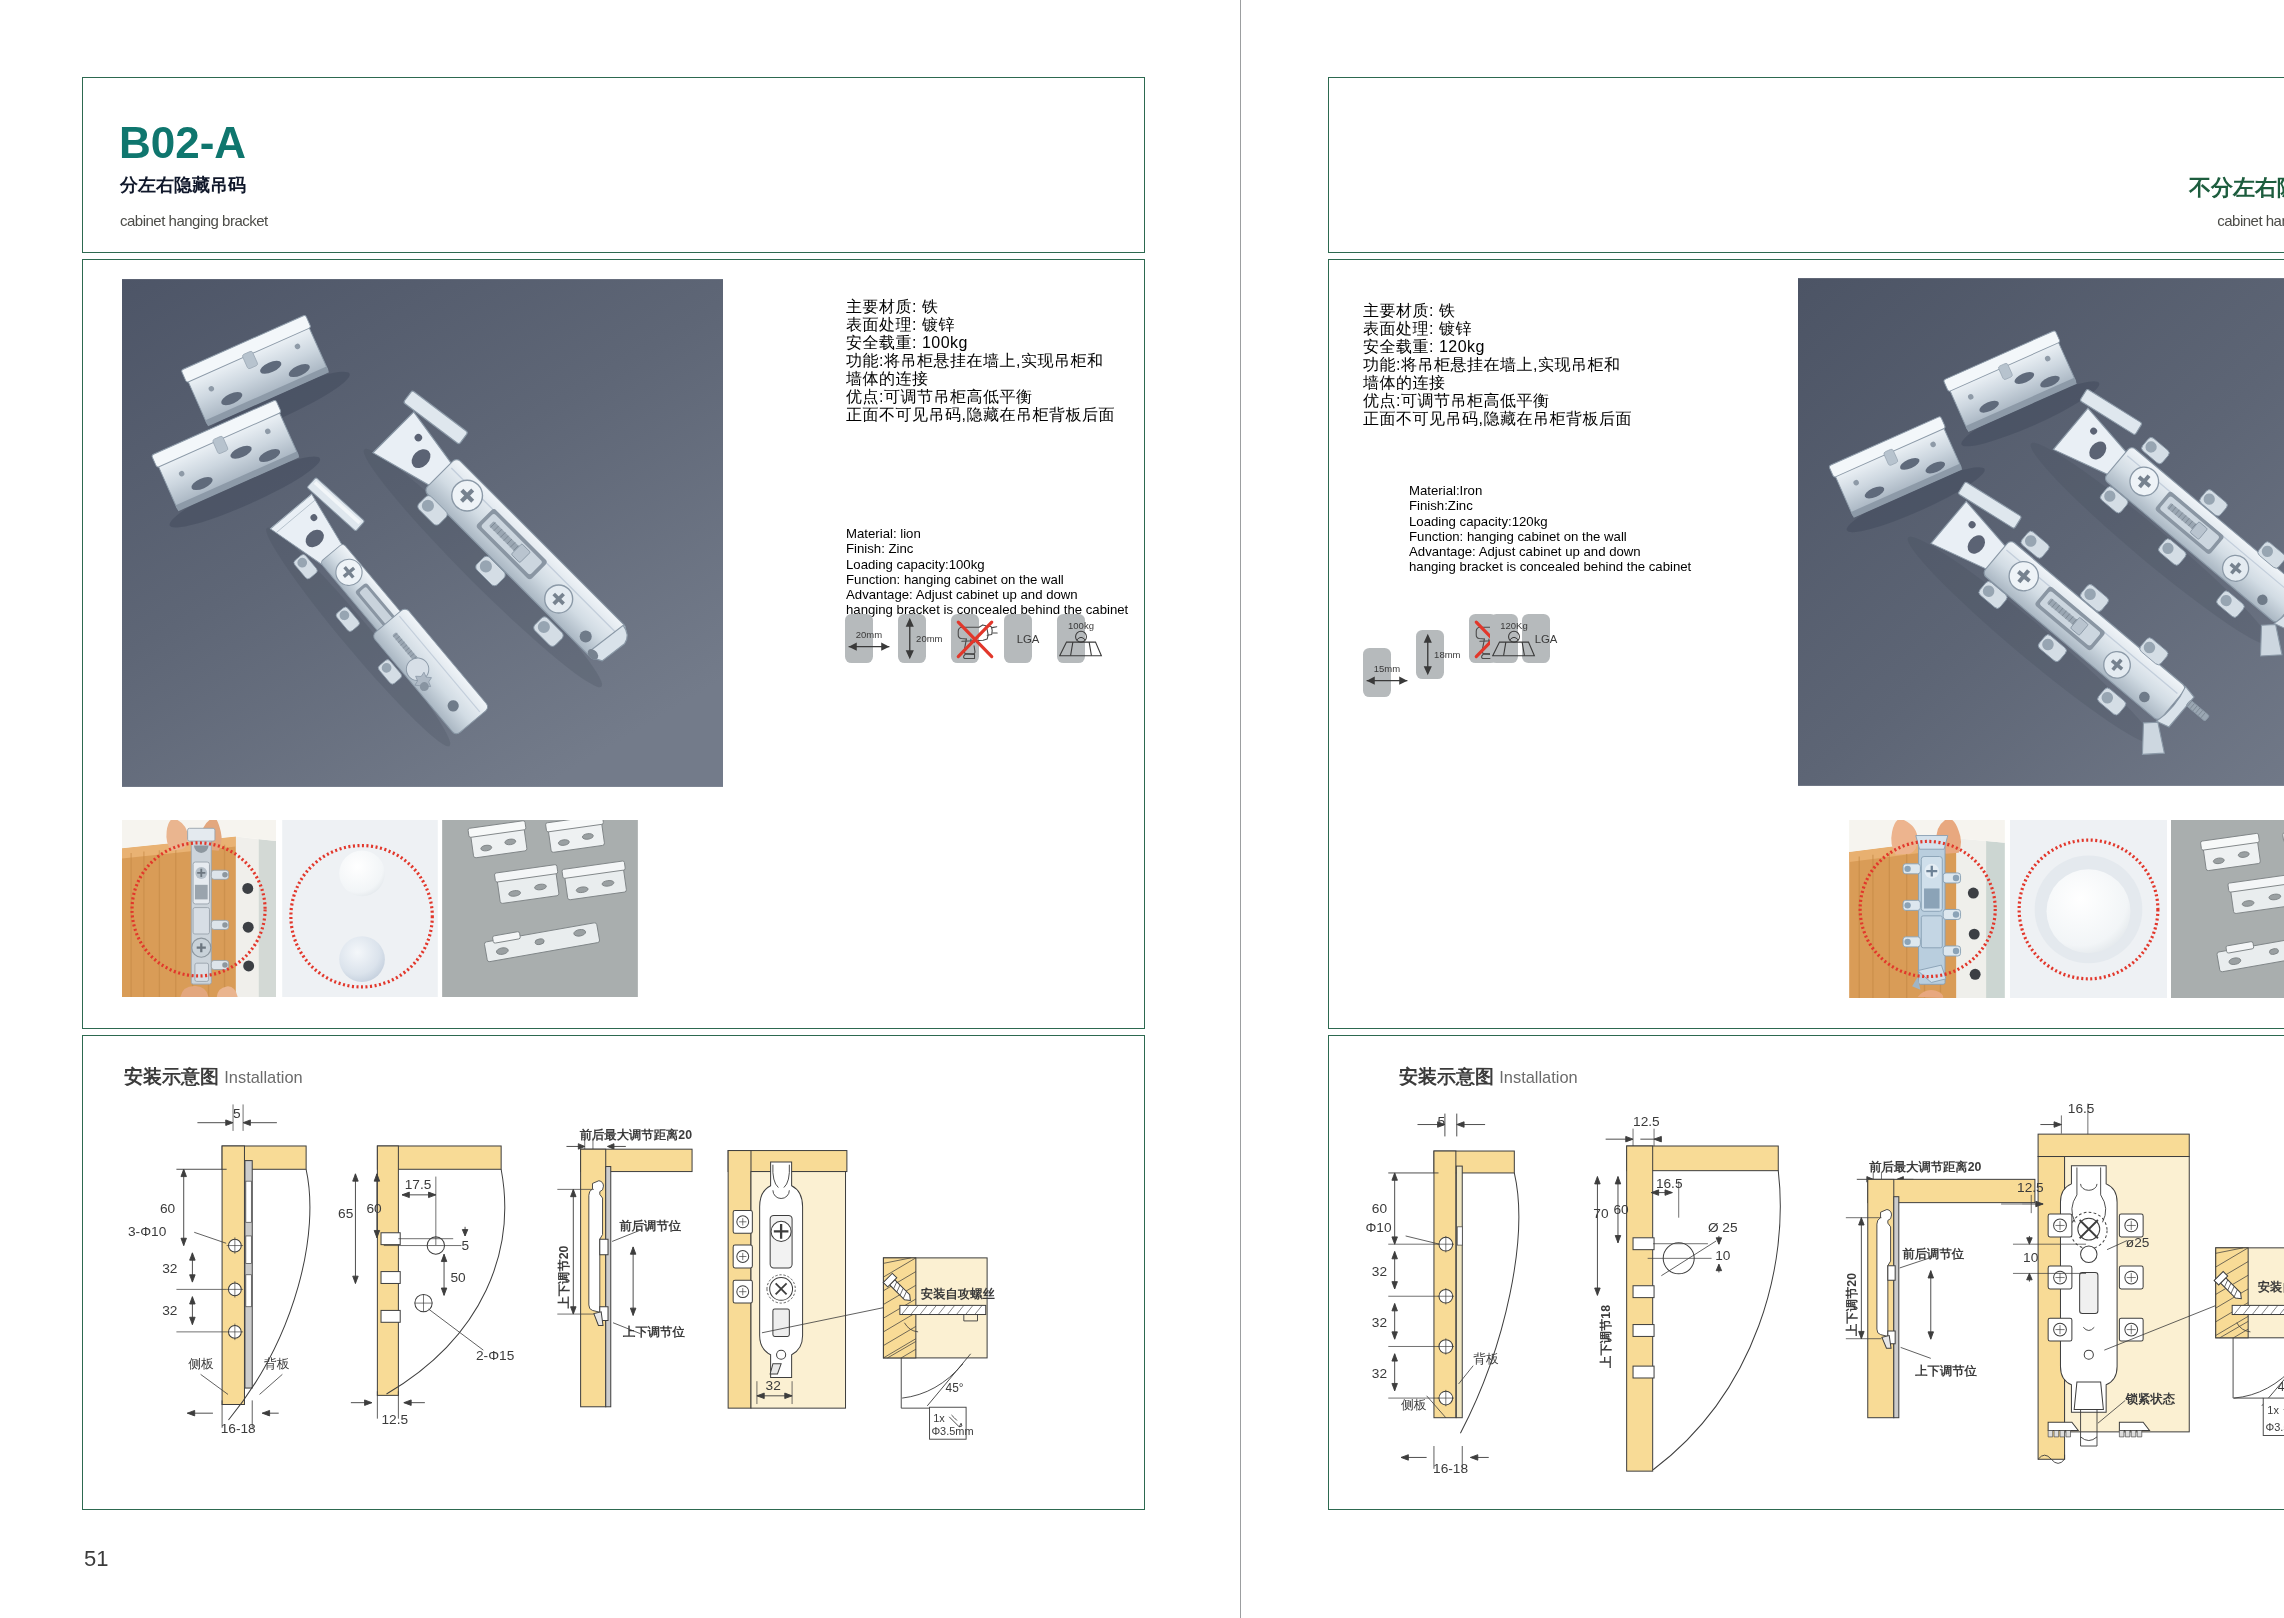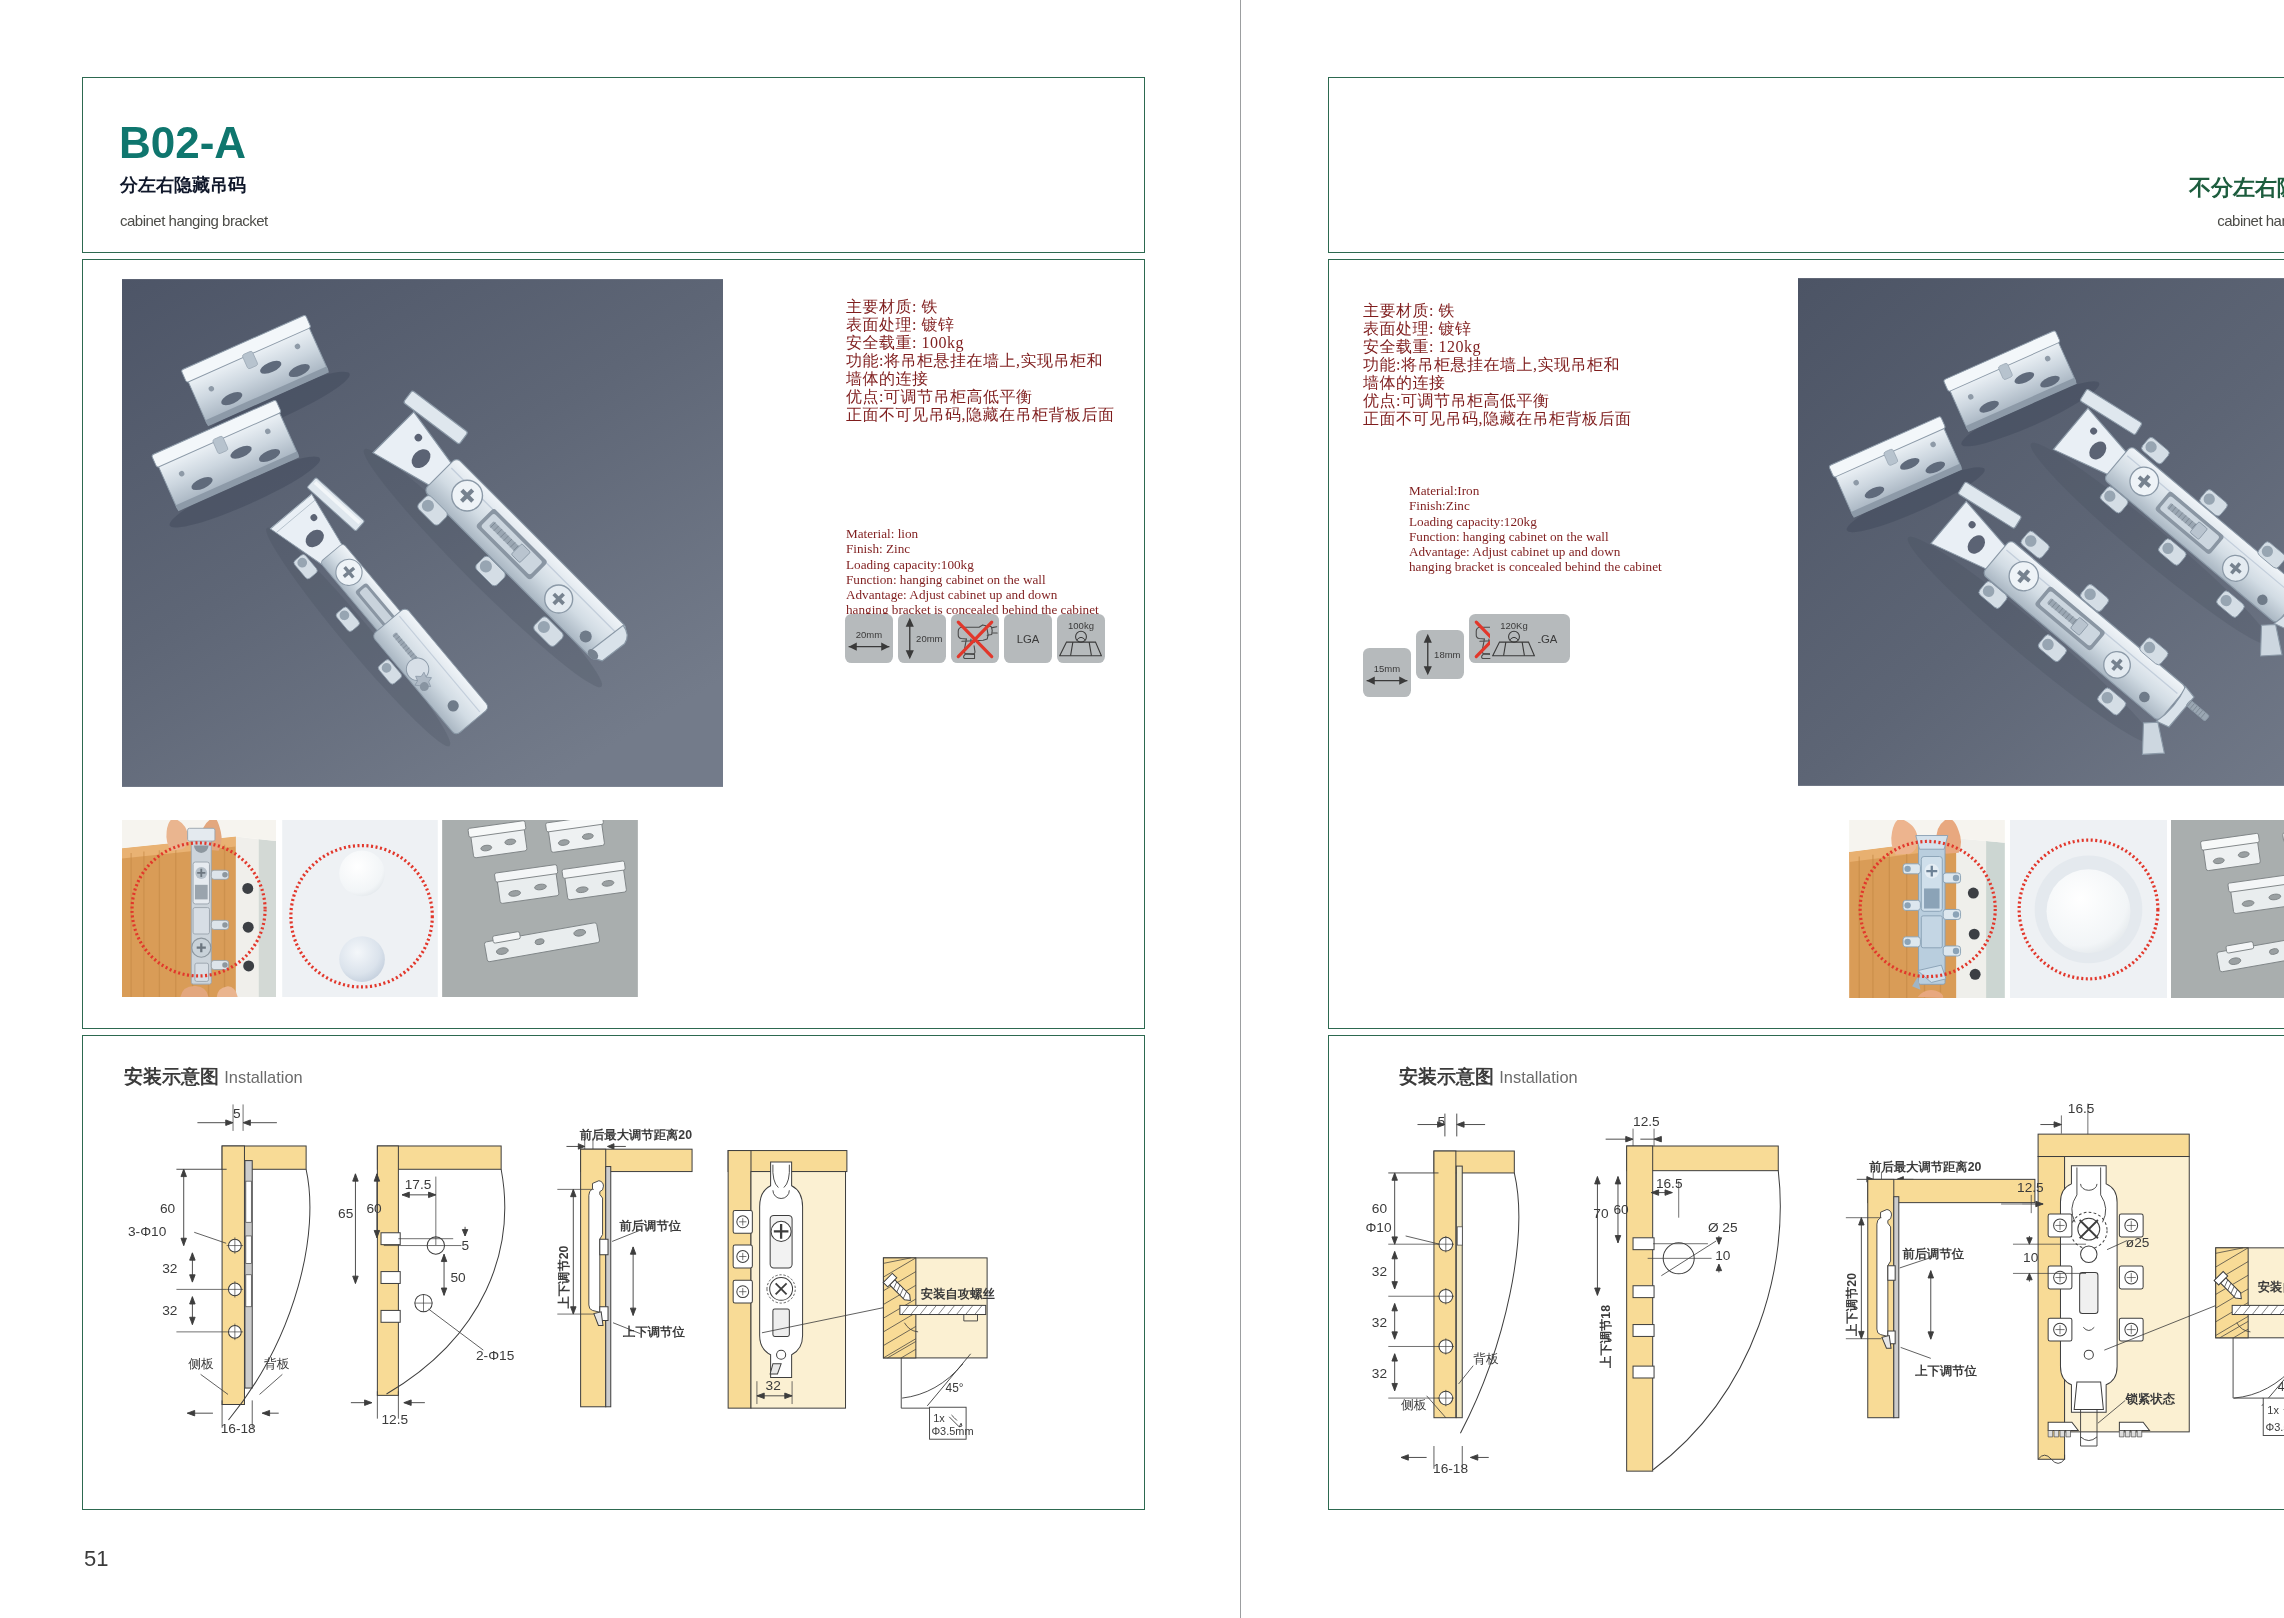--- a/index.html
+++ b/index.html
@@ -1,20 +1,20 @@
 <!DOCTYPE html>
 <html style="font-size:7.3px"><head>
 <meta charset="utf-8">
 <style>
 html,body{margin:0;padding:0;}
 body{width:2482px;height:1618px;position:relative;background:#ffffff;font-family:"Liberation Sans",sans-serif;overflow:hidden;}
 .abs{position:absolute;}
 .gbox{position:absolute;border:0.9px solid #2d6950;box-sizing:border-box;}
-.cn{color:#7f1d1d;font-family:Liberation Serif, serif;}
-.icon{position:absolute;width:48px;height:49px;background:#b6babc;border-radius:6.4px;}
+.cn{color:#000000;}
+.icon{position:absolute;width:28px;height:49px;background:#b6babc;border-radius:6.4px;}
 </style>
 </head>
 <body>
 
 <div class="abs" style="left:1240px;top:0;width:0.9px;height:1618px;background:#9c9ea0;"></div>
 
 <div class="gbox" style="left:82px;top:77px;width:1063px;height:176px;"></div>
 
 <div class="abs" style="left:119px;top:118px;font-size:44px;font-weight:bold;color:#0f766e;">B02-A</div>
 

